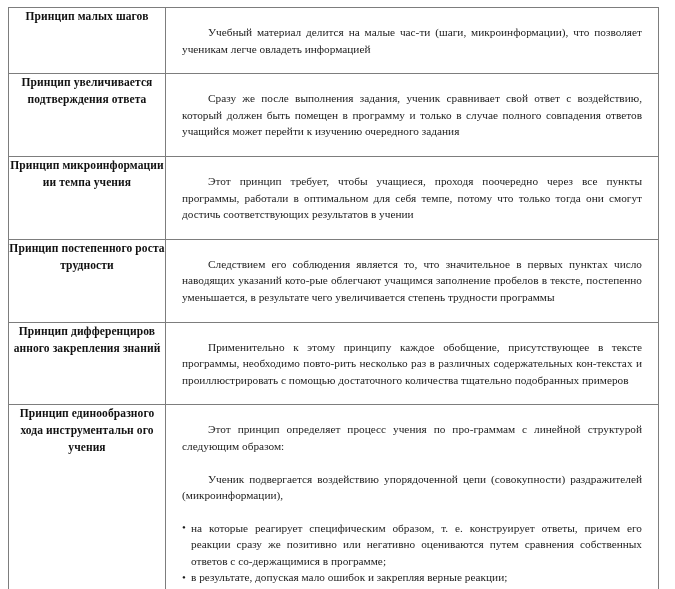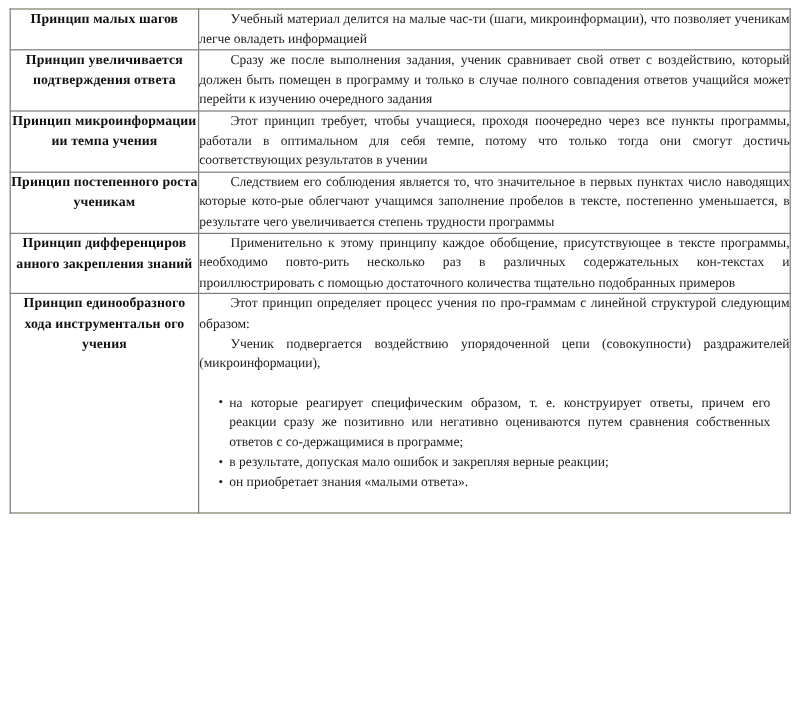--- a/index.html
+++ b/index.html
@@ -56,21 +56,21 @@
     letter-spacing: 0.1px;
     color: #111;
     word-spacing: 0px;
   }
 
   td.desc-cell {
     padding: 7px 9px 7px 10px;
   }
 
   td.desc-cell p {
-    margin: 0;
+    margin: 16px;
     font-size: 11.3px;
     line-height: 16.6px;
     text-align: justify;
     text-indent: 26px;
     color: #1c1c1c;
   }
 
   td.desc-cell ul {
     margin: 16px;
     padding: 0;
@@ -130,24 +130,24 @@
         <td class="name-cell">
           <span class="name-text">Принцип микроинформации ии темпа учения</span>
         </td>
         <td class="desc-cell">
           <p>Этот принцип требует, чтобы учащиеся, проходя поочередно через все пункты программы, работали в оптимальном для себя темпе, потому что только тогда они смогут достичь соответствующих результатов в учении</p>
         </td>
       </tr>
 
       <tr>
         <td class="name-cell">
-          <span class="name-text">Принцип постепенного роста ученикам</span>
+          <span class="name-text">Принцип постепенного роста трудности</span>
         </td>
         <td class="desc-cell">
-          <p>Следствием его соблюдения является то, что значительное в первых пунктах число наводящих которые кото-рые облегчают учащимся заполнение пробелов в тексте, постепенно уменьшается, в результате чего увеличивается степень трудности программы</p>
+          <p>Следствием его соблюдения является то, что значительное в первых пунктах число наводящих указаний кото-рые облегчают учащимся заполнение пробелов в тексте, постепенно уменьшается, в результате чего увеличивается степень трудности программы</p>
         </td>
       </tr>
 
       <tr>
         <td class="name-cell">
           <span class="name-text">Принцип дифференциров анного закрепления знаний</span>
         </td>
         <td class="desc-cell">
           <p>Применительно к этому принципу каждое обобщение, присутствующее в тексте программы, необходимо повто-рить несколько раз в различных содержательных кон-текстах и проиллюстрировать с помощью достаточного количества тщательно подобранных примеров</p>
         </td>

